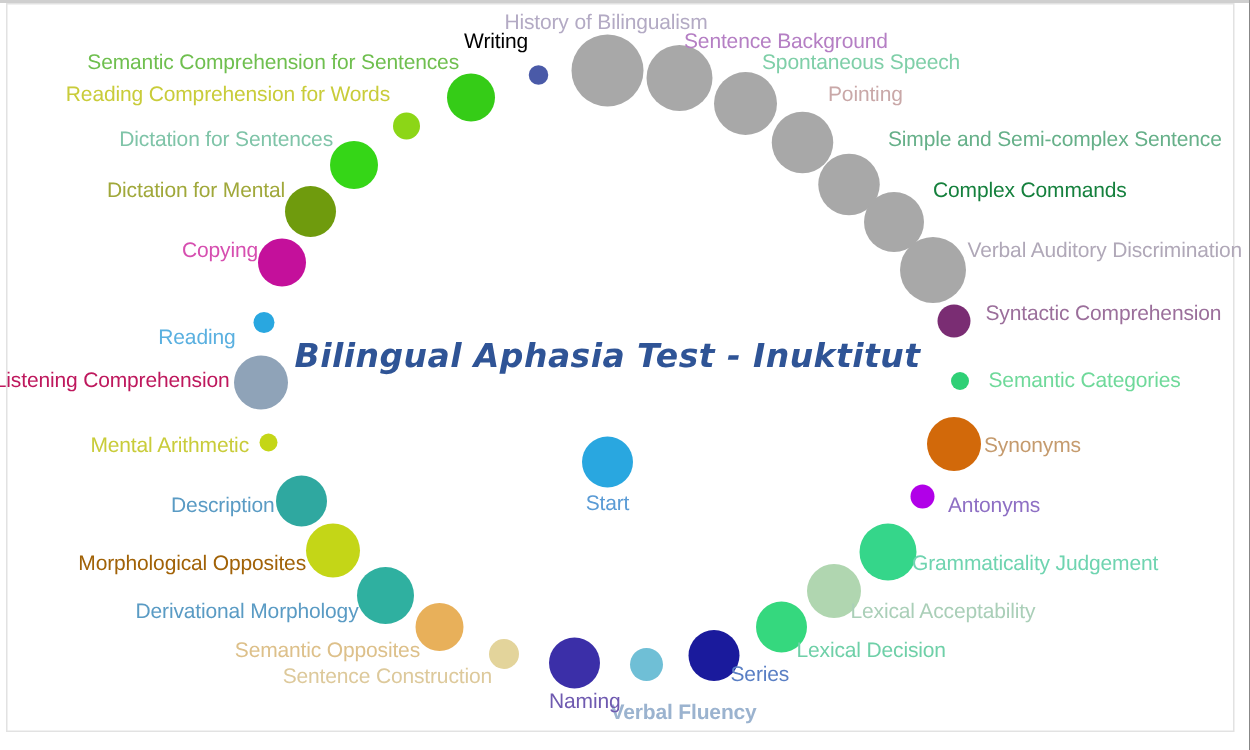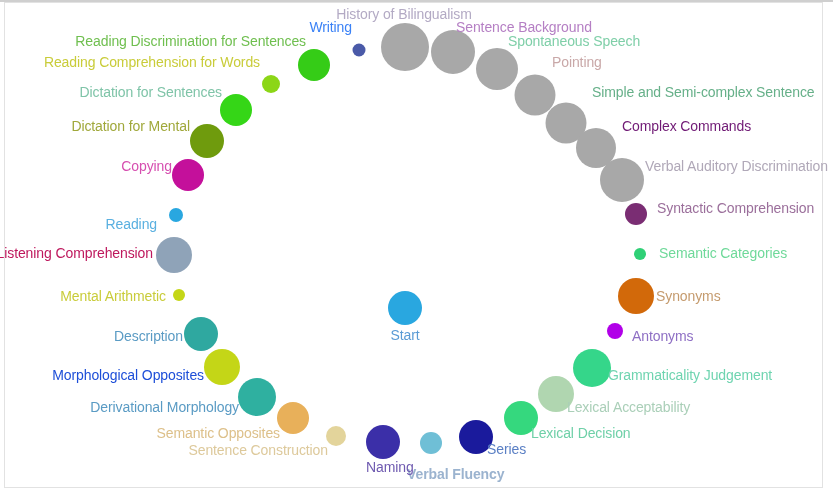--- a/index.html
+++ b/index.html
@@ -64,33 +64,33 @@
 <body>
 
 <div id="canvas">
 
   <div class="inner-hairline"></div>
 
   <div id="nodes-layer">
       <div class="node" style="left: 405px; top: 308px; width: 34px; height: 34px; background: rgb(41, 167, 224);"></div>
       <div class="label anchor-center" style="left: 405px; top: 335px; color: rgb(90, 155, 213);">Start</div>
       <div class="node" style="left: 359px; top: 50px; width: 13px; height: 13px; background: rgb(74, 90, 168);"></div>
-      <div class="label anchor-right" style="left: 352px; top: 27px; color: #3b82f6;">Writing</div>
+      <div class="label anchor-right" style="left: 352px; top: 27px; color: #000000;">Writing</div>
       <div class="node" style="left: 405px; top: 47px; width: 48px; height: 48px; background: rgb(168, 168, 168);"></div>
       <div class="label anchor-center" style="left: 404px; top: 14px; color: rgb(179, 170, 196);">History of Bilingualism</div>
       <div class="node" style="left: 453px; top: 52px; width: 44px; height: 44px; background: rgb(168, 168, 168);"></div>
       <div class="label anchor-left" style="left: 456px; top: 27px; color: rgb(181, 127, 196);">Sentence Background</div>
       <div class="node" style="left: 497px; top: 69px; width: 42px; height: 42px; background: rgb(168, 168, 168);"></div>
       <div class="label anchor-left" style="left: 508px; top: 41px; color: rgb(127, 207, 168);">Spontaneous Speech</div>
       <div class="node" style="left: 535px; top: 95px; width: 41px; height: 41px; background: rgb(168, 168, 168);"></div>
       <div class="label anchor-left" style="left: 552px; top: 62px; color: rgb(201, 168, 168);">Pointing</div>
       <div class="node" style="left: 566px; top: 123px; width: 41px; height: 41px; background: rgb(168, 168, 168);"></div>
       <div class="label anchor-left" style="left: 592px; top: 92px; color: rgb(102, 176, 137);">Simple and Semi-complex Sentence</div>
       <div class="node" style="left: 596px; top: 148px; width: 40px; height: 40px; background: rgb(168, 168, 168);"></div>
-      <div class="label anchor-left" style="left: 622px; top: 126px; color: #701a75;">Complex Commands</div>
+      <div class="label anchor-left" style="left: 622px; top: 126px; color: #15803d;">Complex Commands</div>
       <div class="node" style="left: 622px; top: 180px; width: 44px; height: 44px; background: rgb(168, 168, 168);"></div>
       <div class="label anchor-left" style="left: 645px; top: 166px; color: rgb(176, 168, 184);">Verbal Auditory Discrimination</div>
       <div class="node" style="left: 636px; top: 214px; width: 22px; height: 22px; background: rgb(122, 45, 115);"></div>
       <div class="label anchor-left" style="left: 657px; top: 208px; color: rgb(155, 111, 155);">Syntactic Comprehension</div>
       <div class="node" style="left: 640px; top: 254px; width: 12px; height: 12px; background: rgb(47, 208, 118);"></div>
       <div class="label anchor-left" style="left: 659px; top: 253px; color: rgb(111, 217, 154);">Semantic Categories</div>
       <div class="node" style="left: 636px; top: 296px; width: 36px; height: 36px; background: rgb(210, 105, 10);"></div>
       <div class="label anchor-left" style="left: 656px; top: 296px; color: rgb(197, 155, 110);">Synonyms</div>
       <div class="node" style="left: 615px; top: 331px; width: 16px; height: 16px; background: rgb(177, 0, 232);"></div>
       <div class="label anchor-left" style="left: 632px; top: 336px; color: rgb(142, 111, 196);">Antonyms</div>
@@ -106,38 +106,39 @@
       <div class="label anchor-left" style="left: 407px; top: 474px; color: rgb(155, 179, 207); font-weight: bold;">Verbal Fluency</div>
       <div class="node" style="left: 383px; top: 442px; width: 34px; height: 34px; background: rgb(59, 47, 168);"></div>
       <div class="label anchor-left" style="left: 366px; top: 467px; color: rgb(111, 90, 176);">Naming</div>
       <div class="node" style="left: 336px; top: 436px; width: 20px; height: 20px; background: rgb(227, 212, 155);"></div>
       <div class="label anchor-right" style="left: 328px; top: 450px; color: rgb(221, 201, 155);">Sentence Construction</div>
       <div class="node" style="left: 293px; top: 418px; width: 32px; height: 32px; background: rgb(232, 176, 90);"></div>
       <div class="label anchor-right" style="left: 280px; top: 433px; color: rgb(221, 192, 138);">Semantic Opposites</div>
       <div class="node" style="left: 257px; top: 397px; width: 38px; height: 38px; background: rgb(47, 176, 160);"></div>
       <div class="label anchor-right" style="left: 239px; top: 407px; color: rgb(90, 155, 196);">Derivational Morphology</div>
       <div class="node" style="left: 222px; top: 367px; width: 36px; height: 36px; background: rgb(196, 214, 23);"></div>
-      <div class="label anchor-right" style="left: 204px; top: 375px; color: #1d4ed8;">Morphological Opposites</div>
+      <div class="label anchor-right" style="left: 204px; top: 375px; color: #a16207;">Morphological Opposites</div>
       <div class="node" style="left: 201px; top: 334px; width: 34px; height: 34px; background: rgb(47, 168, 160);"></div>
       <div class="label anchor-right" style="left: 183px; top: 336px; color: rgb(90, 155, 196);">Description</div>
       <div class="node" style="left: 179px; top: 295px; width: 12px; height: 12px; background: rgb(196, 214, 23);"></div>
       <div class="label anchor-right" style="left: 166px; top: 296px; color: rgb(201, 204, 58);">Mental Arithmetic</div>
       <div class="node" style="left: 174px; top: 255px; width: 36px; height: 36px; background: rgb(143, 163, 184);"></div>
       <div class="label anchor-right" style="left: 153px; top: 253px; color: #be185d;">Listening Comprehension</div>
       <div class="node" style="left: 176px; top: 215px; width: 14px; height: 14px; background: rgb(41, 167, 224);"></div>
       <div class="label anchor-right" style="left: 157px; top: 208px; color: rgb(90, 176, 224); margin-top: 16px;">Reading</div>
       <div class="node" style="left: 188px; top: 175px; width: 32px; height: 32px; background: rgb(196, 16, 155);"></div>
       <div class="label anchor-right" style="left: 172px; top: 166px; color: rgb(214, 79, 176);">Copying</div>
       <div class="node" style="left: 207px; top: 141px; width: 34px; height: 34px; background: rgb(111, 155, 13);"></div>
       <div class="label anchor-right" style="left: 190px; top: 126px; color: rgb(160, 168, 58);">Dictation for Mental</div>
       <div class="node" style="left: 236px; top: 110px; width: 32px; height: 32px; background: rgb(53, 214, 23);"></div>
       <div class="label anchor-right" style="left: 222px; top: 92px; color: rgb(127, 196, 168);">Dictation for Sentences</div>
       <div class="node" style="left: 271px; top: 84px; width: 18px; height: 18px; background: rgb(140, 214, 23);"></div>
       <div class="label anchor-right" style="left: 260px; top: 62px; color: rgb(201, 204, 58);">Reading Comprehension for Words</div>
       <div class="node" style="left: 314px; top: 65px; width: 32px; height: 32px; background: rgb(53, 204, 23);"></div>
-      <div class="label anchor-right" style="left: 306px; top: 41px; color: rgb(111, 191, 79);">Reading Discrimination for Sentences</div>
+      <div class="label anchor-right" style="left: 306px; top: 41px; color: rgb(111, 191, 79);">Semantic Comprehension for Sentences</div>
     </div>
 
+  <div id="title">Bilingual Aphasia Test - Inuktitut</div>
 
   <div class="frame-top"></div>
   <div class="frame-left"></div>
 
 </div>
 
 </body></html>

